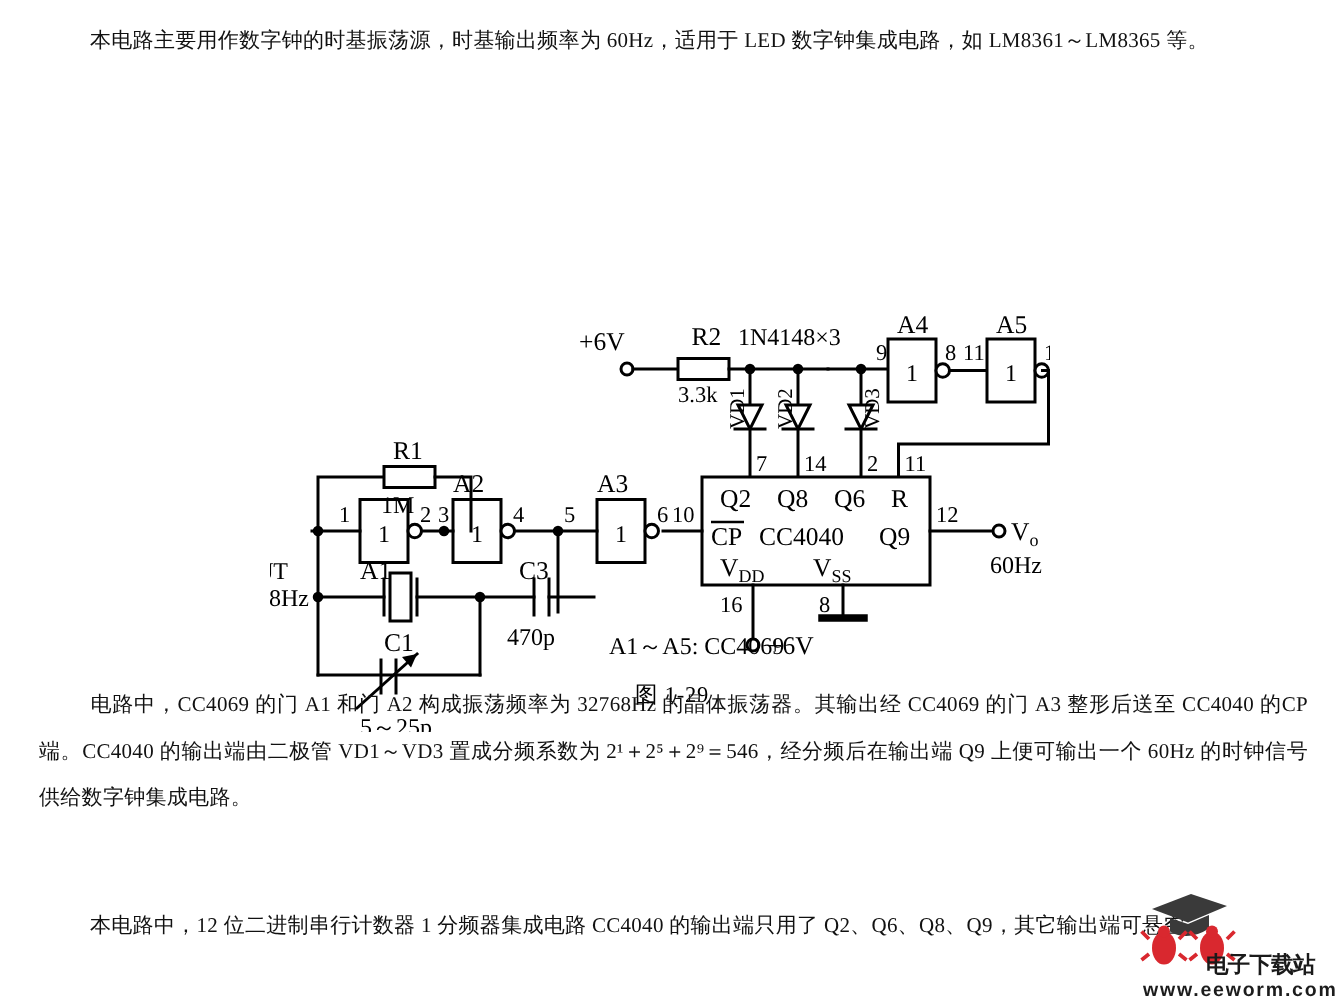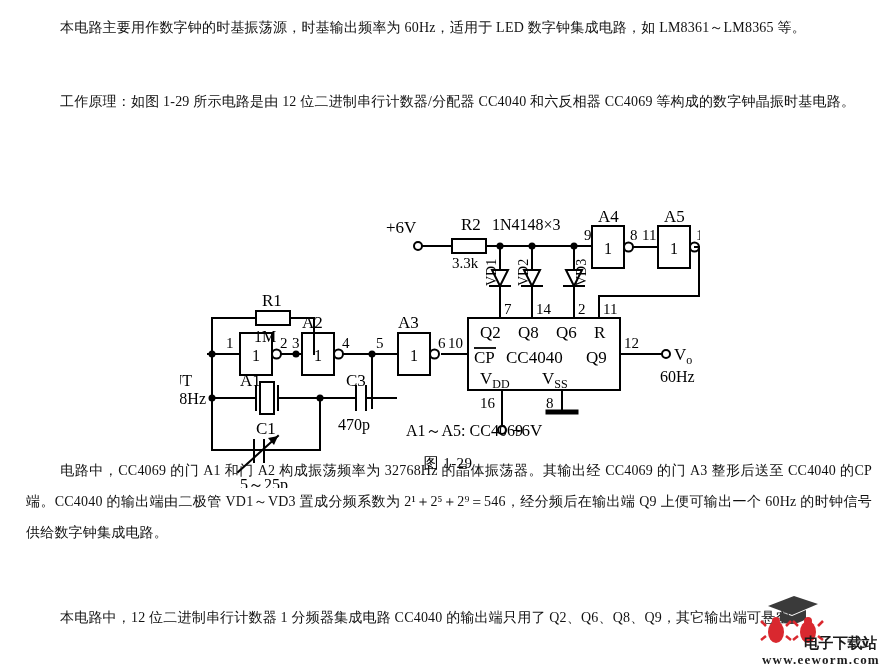--- a/index.html
+++ b/index.html
@@ -74,32 +74,30 @@
     left: 44px; top: 46px;
     font-size: 15px;
     color: #1a1a1a;
     letter-spacing: -0.5px;
   }
   #wm-url {
     left: 2px; top: 64px;
     font-size: 13px;
     color: #1c1c1c;
     letter-spacing: 1.2px;
-    font-family: Liberation Serif, serif;
   }
   .bug { position: absolute; }
 </style>
 </head>
 <body>
 
 <div class="page">
 
   <div class="para" id="para-1"><span class="ind"></span><span>本电路主要用作数字钟的时基振荡源，时基输出频率为 60Hz，适用于 LED 数字钟集成电路，如 LM8361～LM8365 等。</span></div>
 
-  <div class="para" id="para-2"><span class="ind"></span><span>工作原理：如图 1-29 所示电路是由 12 位二进制串行计数器/分配器 CC4040 和六反相器 CC4069 等构成的数字钟晶振时基电路。</span></div>
 
   <div id="circuit">
     <svg width="520" height="280" viewBox="0 0 520 280" xmlns="http://www.w3.org/2000/svg">
       <g stroke="#000" stroke-width="2" fill="none" stroke-linecap="square">
 
         <circle cx="238" cy="38" r="4" stroke-width="2" fill="#fff"></circle>
         <line x1="242" y1="38" x2="272" y2="38"></line>
 
         <rect x="272" y="31" width="34" height="14" fill="#fff"></rect>
         <line x1="306" y1="38" x2="372" y2="38"></line>

